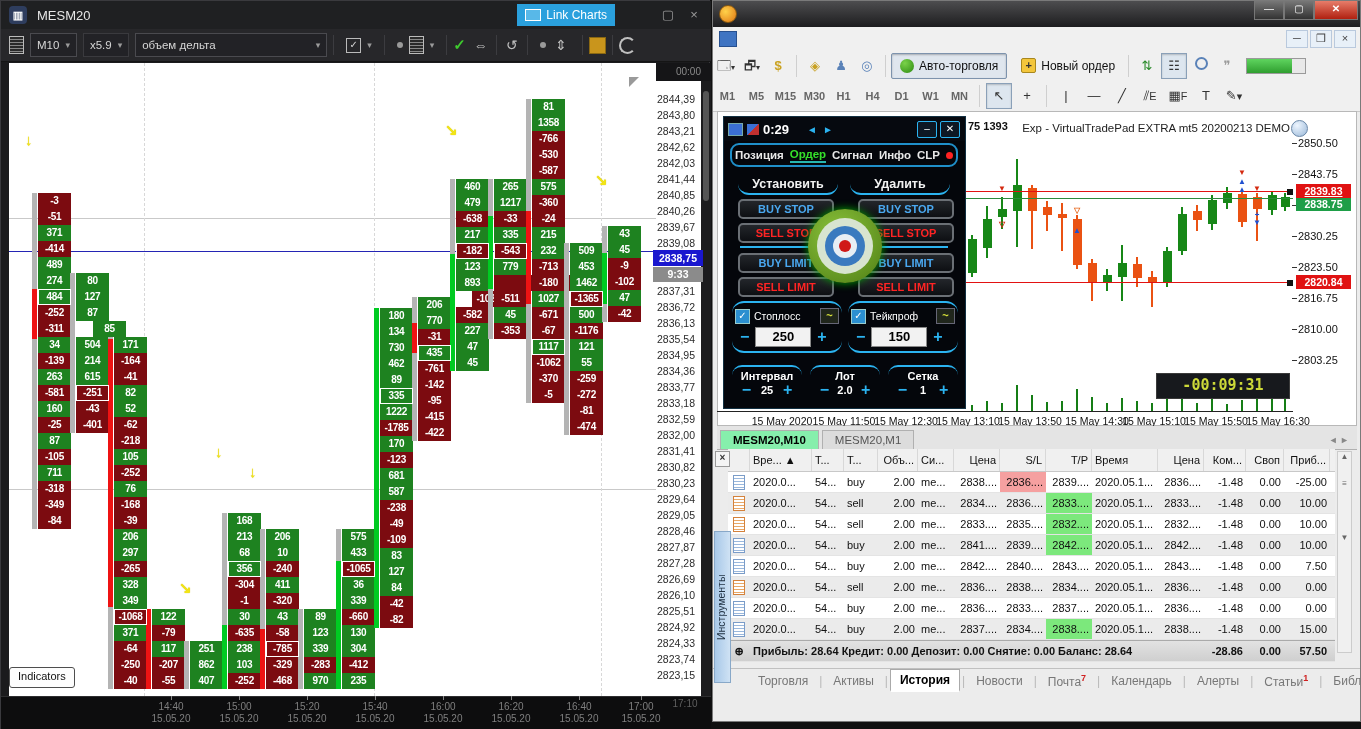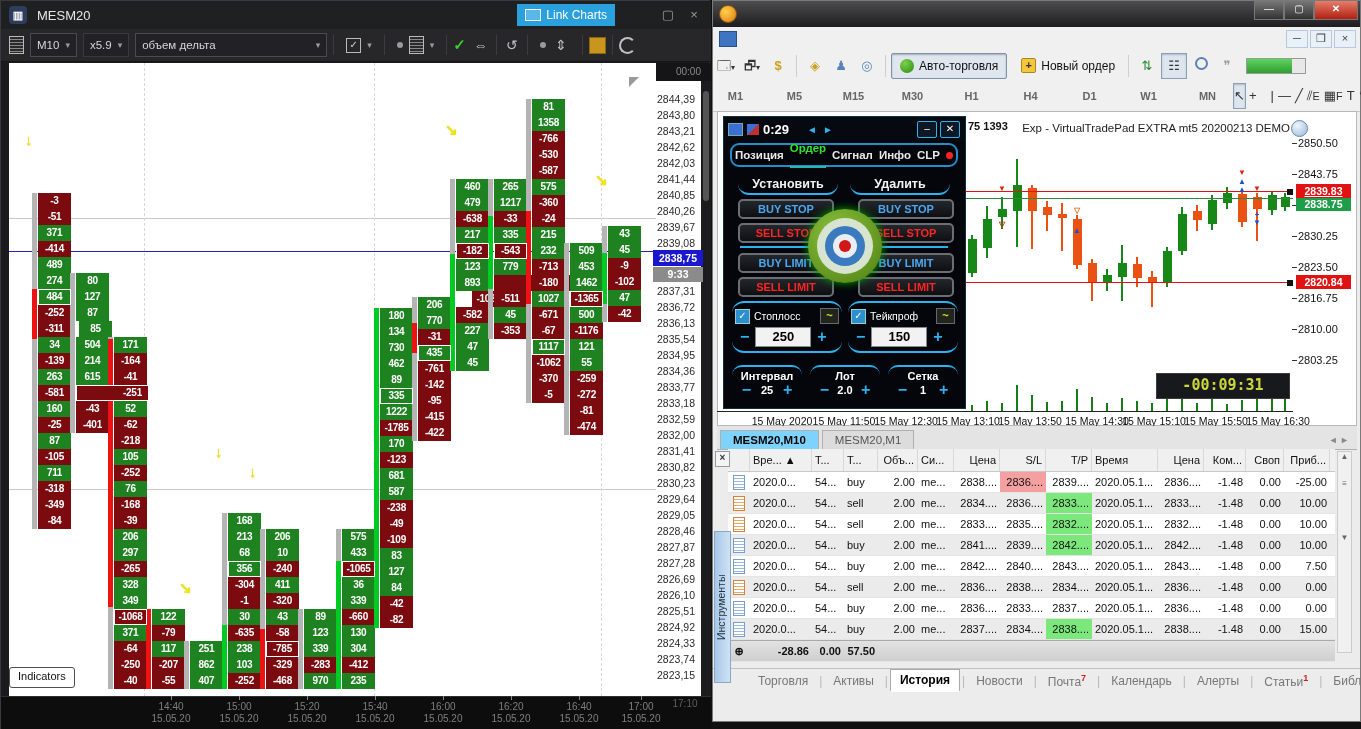--- a/index.html
+++ b/index.html
@@ -84,41 +84,41 @@
   .mkr{position:absolute;transform:translateX(-50%);font-size:8px;line-height:8px;font-weight:bold;z-index:2;}
   
   #vtp{left:10px;top:115px;width:241px;height:291px;background:#04060b;border:1px solid #123042;z-index:10;color:#fff;}
   .vtp-title{left:0;top:0;width:241px;height:24px;display:flex;align-items:center;gap:4px;padding-left:4px;box-sizing:border-box;background:#06090f;}
   .vtp-t-ico1{width:13px;height:11px;background:#3b6fd4;border:1px solid #7aa;}
   .vtp-t-ico2{width:12px;height:11px;background:linear-gradient(135deg,#3b6fd4 50%,#c03030 50%);}
   .vtp-timer{font-size:13px;font-weight:bold;color:#fff;}
   .vtp-arr{color:#2bb3f0;font-size:10px;margin-left:14px;}
   .vtp-sysbtn{width:18px;height:15px;border:1px solid #2bb3f0;background:#0d1824;color:#fff;font-size:10px;text-align:center;line-height:13px;border-radius:2px;}
   .vtp-tabs{left:6px;top:26px;width:228px;height:24px;border:2px solid #1f8fc9;border-radius:9px;display:flex;align-items:center;justify-content:space-around;font-size:11.5px;font-weight:bold;color:#e8e8e8;box-sizing:border-box;}
-  .vtp-tab-active{color:#35e02a;border-bottom:2px solid #27b6b0;padding-bottom:12px;}
+  .vtp-tab-active{color:#35e02a;border-bottom:2px solid #27b6b0;padding-bottom:1px;}
   .vtp-dot{width:7px;height:7px;border-radius:50%;background:#ff2222;}
   .vtp-h{position:absolute;top:60px;width:100px;text-align:center;color:#f2f2f2;font-size:12.5px;font-weight:bold;border-bottom:2px solid #2bb3f0;border-radius:0 0 11px 11px;padding-bottom:2px;}
   .vtp-btn{position:absolute;width:96px;height:20px;background:linear-gradient(#23262b,#0d0f13);border:2px solid #6a6f75;border-radius:5px;font-size:11px;font-weight:bold;text-align:center;line-height:17px;box-sizing:border-box;}
   .vtp-div{position:absolute;width:88px;height:2px;background:#2bb3f0;}
   .bullseye{position:absolute;left:84px;top:92px;width:74px;height:74px;border-radius:50%;background:radial-gradient(circle at 40% 35%,#8cc43c,#4e7d14);box-shadow:0 0 8px #0a0;z-index:11;}
   .be2{position:absolute;left:9px;top:9px;width:56px;height:56px;border-radius:50%;background:#d8e4d0;}
   .be3{position:absolute;left:8px;top:8px;width:40px;height:40px;border-radius:50%;background:#3a7abf;}
   .be4{position:absolute;left:8px;top:8px;width:24px;height:24px;border-radius:50%;background:#e8eef4;}
   .be5{position:absolute;left:6px;top:6px;width:12px;height:12px;border-radius:50%;background:#d01818;}
   .vtp-group{position:absolute;width:110px;height:52px;border-top:2px solid #2bb3f0;border-bottom:2px solid #2bb3f0;border-radius:12px;box-sizing:border-box;}
   .vtp-chk{width:13px;height:13px;background:#2b8fd0;border:1px solid #9cc;color:#fff;font-size:10px;line-height:12px;text-align:center;}
   .vtp-wave{width:17px;height:14px;background:#20261c;border:1px solid #667;color:#d8e23a;font-weight:bold;font-size:11px;line-height:12px;text-align:center;}
   .vtp-pm{color:#2bb3f0;font-size:16px;font-weight:bold;line-height:16px;}
   .vtp-val{width:54px;height:18px;background:#f2f2f2;border:1px solid #888;color:#000;font-size:13px;font-weight:bold;text-align:center;line-height:17px;}
   .vtp-bot{position:absolute;width:70px;border-top:2px solid #2bb3f0;border-radius:10px 10px 0 0;text-align:center;color:#fff;font-size:11px;font-weight:bold;padding-top:3px;box-sizing:border-box;}
   .vtp-bval{color:#fff;font-size:11px;font-weight:bold;width:28px;text-align:center;}
   
   .ctabs{left:4px;top:425px;width:640px;height:23px;background:#e4e4e4;border-bottom:1px solid #b0b0b0;display:flex;align-items:flex-end;font-size:11.5px;}
   .ctab{padding:3px 12px;color:#555;border:1px solid #b0b0b0;border-bottom:none;margin-left:3px;background:#dcdcdc;}
-  .ctab.active{background:#7dd3fc;color:#000;font-weight:bold;}
+  .ctab.active{background:#86efac;color:#000;font-weight:bold;}
   .tbx{left:15px;top:448px;width:607px;background:#fff;font-size:11px;color:#111;}
   .tbx-row{display:grid;grid-template-columns:22px 62px 32px 34px 40px 36px 46px 46px 46px 66px 46px 42px 38px 46px;height:20px;line-height:20px;border-bottom:1px solid #e4e4e4;}
   .tbx-head{height:22px;line-height:22px;background:#f0f0f0;border-bottom:1px solid #c8c8c8;font-weight:normal;}
   .tbx-head>div{border-right:1px solid #d8d8d8;padding:0 3px;box-sizing:border-box;overflow:hidden;}
   .tbx-row>div{padding:0 3px;box-sizing:border-box;overflow:hidden;white-space:nowrap;}
   .cr{text-align:right;}
   .tbx-alt{background:#ebebeb;}
   .pg-ico{width:10px;height:13px;margin:3px auto 0;border:1px solid #7a9cc8;background:repeating-linear-gradient(#fff 0 2px,#9ab8dd 2px 3px);}
   .pg-ico.sell{border-color:#d4823c;background:repeating-linear-gradient(#fff 0 2px,#e8a868 2px 3px);}
   .sum-row{background:linear-gradient(#e2e2e2,#cfcfcf);font-weight:bold;border-top:1px solid #aaa;}
@@ -224,25 +224,25 @@
         <div class="fcell pos" style="left: 37px; top: 432px;">87</div>
         <div class="fcell neg" style="left: 37px; top: 448px;">-105</div>
         <div class="fcell pos" style="left: 37px; top: 464px;">711</div>
         <div class="fcell neg" style="left: 37px; top: 480px;">-318</div>
         <div class="fcell neg" style="left: 37px; top: 496px;">-349</div>
         <div class="fcell neg" style="left: 37px; top: 512px;">-84</div>
         <div style="left: 69px; top: 272px; width: 5px; height: 160px; background: rgb(180, 180, 180); position: absolute;"></div>
         <div class="fcell pos" style="left: 75px; top: 272px;">80</div>
         <div class="fcell pos" style="left: 75px; top: 288px;">127</div>
         <div class="fcell pos" style="left: 75px; top: 304px;">87</div>
-        <div class="fcell pos" style="left: 78px; top: 320px;">85</div>
+        <div class="fcell pos" style="left: 92px; top: 320px;">85</div>
         <div class="fcell pos" style="left: 75px; top: 336px;">504</div>
         <div class="fcell pos" style="left: 75px; top: 352px;">214</div>
         <div class="fcell pos" style="left: 75px; top: 368px;">615</div>
-        <div class="fcell neg poc" style="left: 75px; top: 384px; padding-left: 40px;">-251</div>
+        <div class="fcell neg poc" style="left: 75px; top: 384px;">-251</div>
         <div class="fcell neg" style="left: 75px; top: 400px;">-43</div>
         <div class="fcell neg" style="left: 75px; top: 416px;">-401</div>
         <div style="left: 107px; top: 336px; width: 5px; height: 352px; background: rgb(180, 180, 180); position: absolute;"></div>
         <div style="left: 107px; top: 338px; width: 5px; height: 268px; background: rgb(238, 19, 19); position: absolute;"></div>
         <div class="fcell pos" style="left: 113px; top: 336px;">171</div>
         <div class="fcell neg" style="left: 113px; top: 352px;">-164</div>
         <div class="fcell neg" style="left: 113px; top: 368px;">-41</div>
         <div class="fcell pos" style="left: 113px; top: 384px;">82</div>
         <div class="fcell pos" style="left: 113px; top: 400px;">52</div>
         <div class="fcell neg" style="left: 113px; top: 416px;">-62</div>
@@ -521,21 +521,21 @@
       <div class="tsep"></div>
       <div class="ti" style="color:#2a8a2a;">⇅</div>
       <div class="ti pressed tool-btn">☷</div>
       <div class="ti"><span style="display:inline-block;width:9px;height:9px;border:2px solid #5a82b8;border-radius:50%;"></span></div>
       <div class="ti" style="color:#9a9a9a;">❞</div>
       <div class="green-progress">
           <div class="green-fill"></div>
         </div>
     </div>
     <div class="abs rw-tb2">
-      <div id="tf-items" style="display:flex;margin-left:8px;gap:30px;">
+      <div id="tf-items" style="display:flex;margin-left:0;">
           <div class="tfb">M1</div>
           <div class="tfb">M5</div>
           <div class="tfb">M15</div>
           <div class="tfb">M30</div>
           <div class="tfb">H1</div>
           <div class="tfb">H4</div>
           <div class="tfb">D1</div>
           <div class="tfb">W1</div>
           <div class="tfb">MN</div>
         </div>
@@ -928,20 +928,21 @@
           <div class="cr">2834....</div>
           <div class="cr" style="background: rgb(124, 232, 124);">2838....</div>
           <div>2020.05.1...</div>
           <div class="cr">2838....</div>
           <div class="cr">-1.48</div>
           <div class="cr">0.00</div>
           <div class="cr">15.00</div>
         </div>
         <div class="tbx-row sum-row">
           <div style="text-align: center;">⊕</div>
+          <div style="grid-column: 2 / 12; white-space: nowrap;">Прибыль: 28.64  Кредит: 0.00  Депозит: 0.00  Снятие: 0.00  Баланс: 28.64</div>
           <div class="cr">-28.86</div>
           <div class="cr">0.00</div>
           <div class="cr">57.50</div>
         </div>
       </div>
     <div class="abs tbx-scroll">▲<br><br><br>≡<br><br><br><br><br><br>▼</div>
 
     <div class="abs btabs">
         <div id="bottom-tabs" style="display:flex;align-items:center;margin-left:36px;">
           <div class="btab">Торговля</div>

